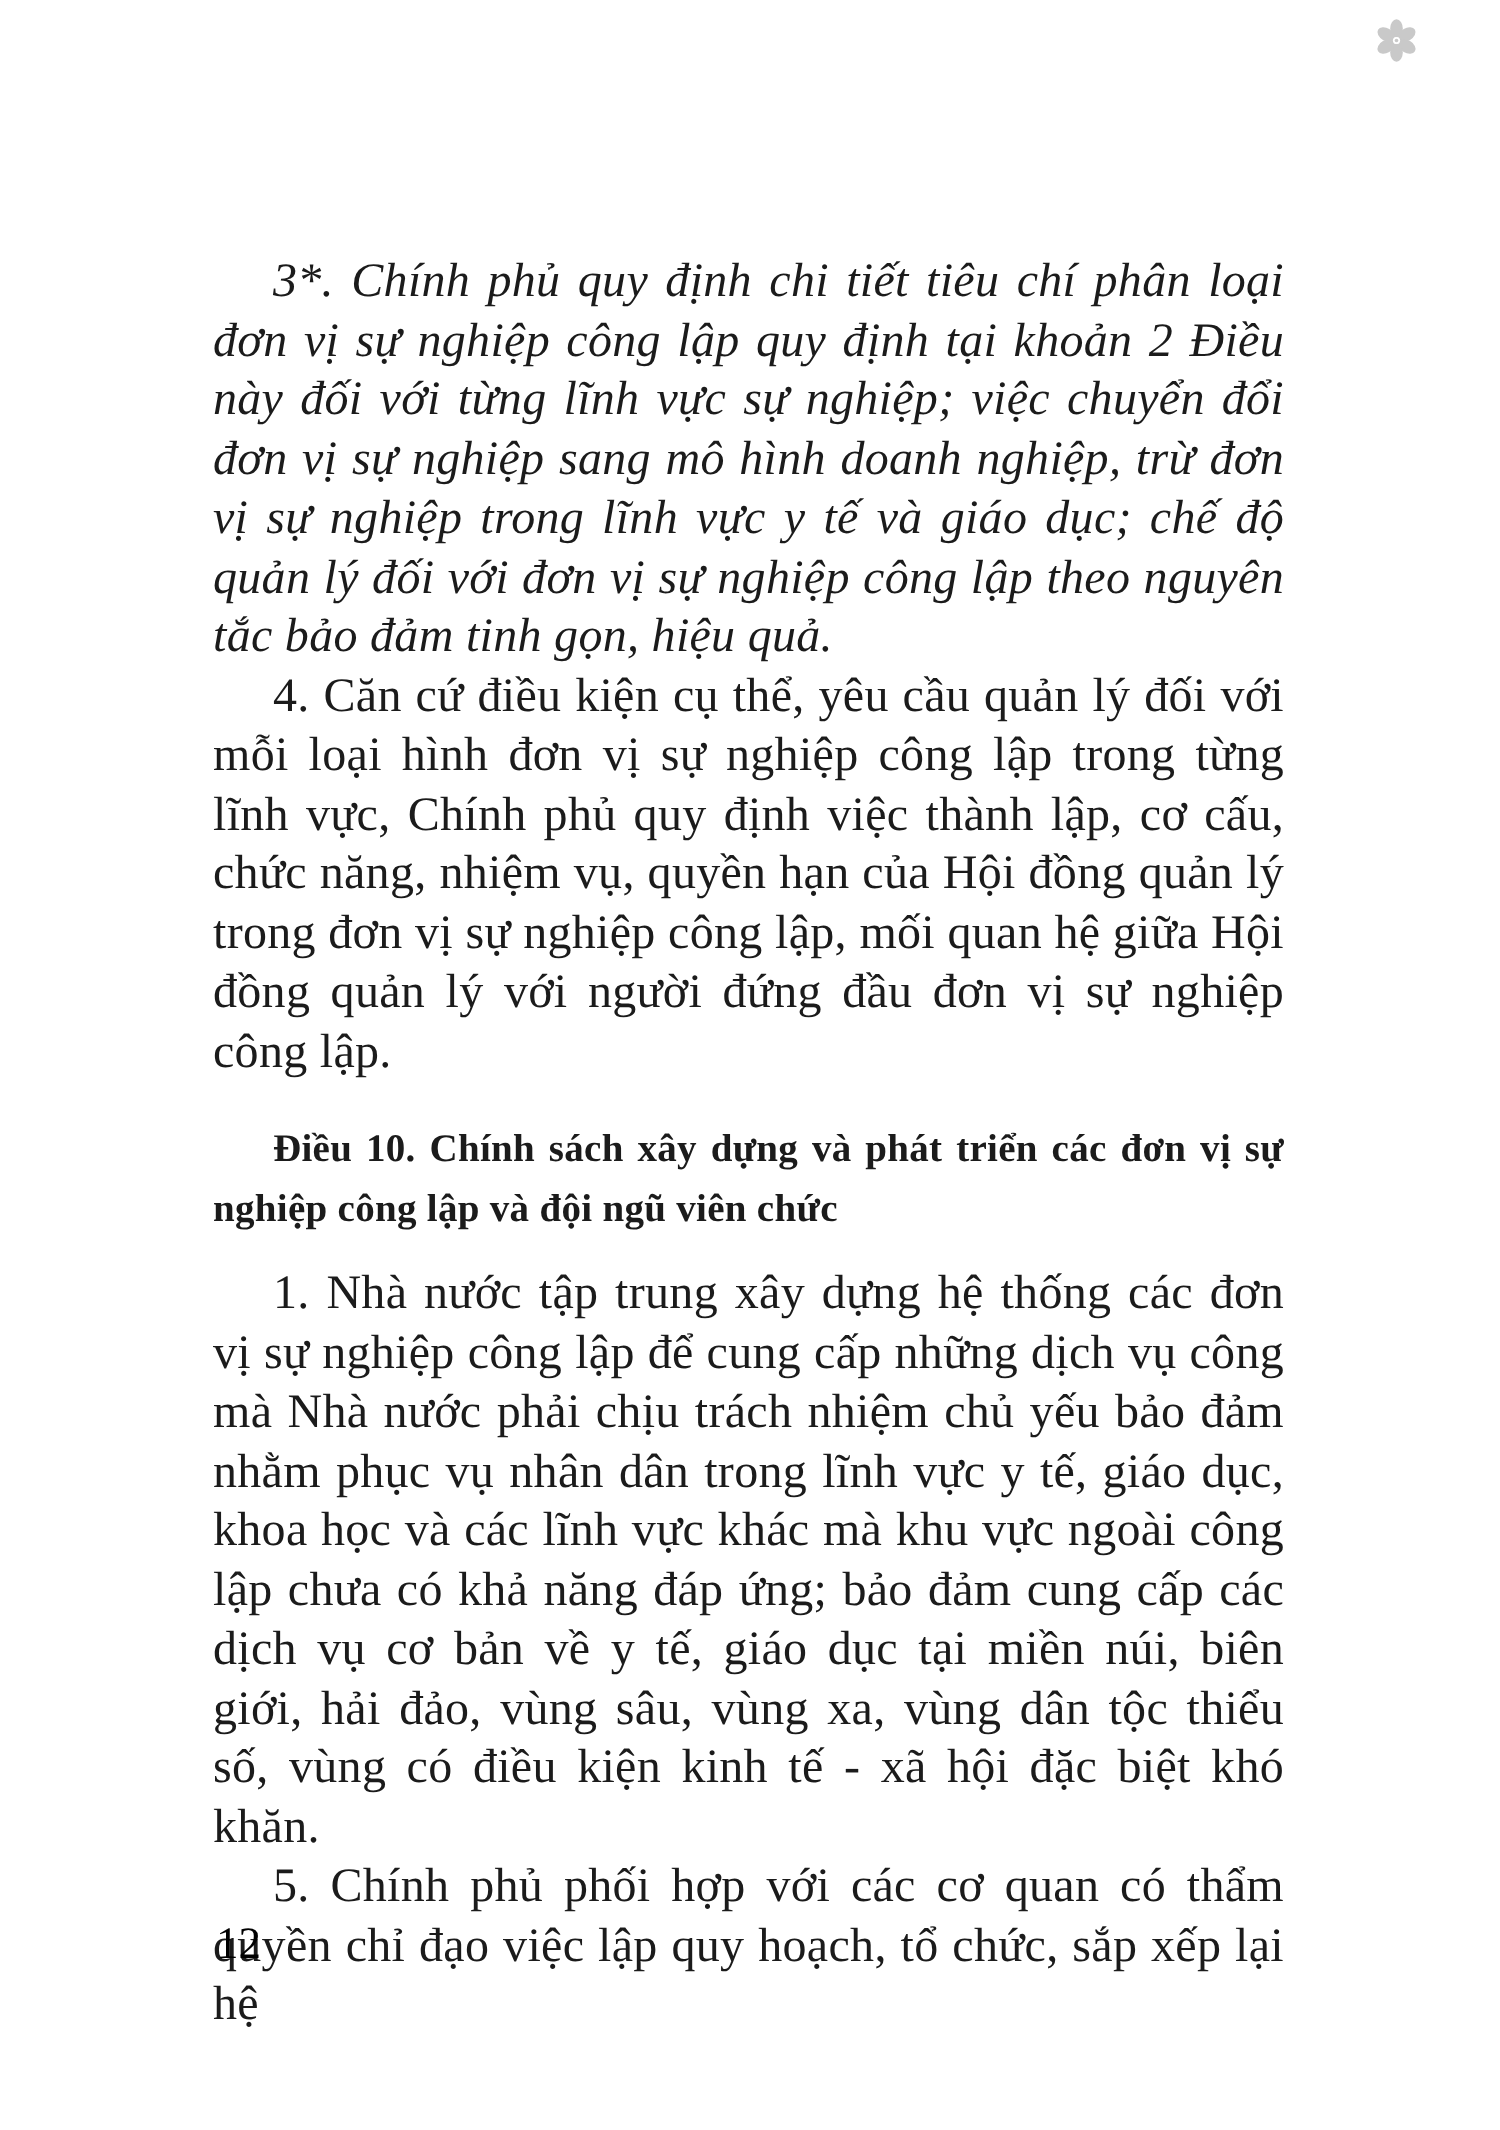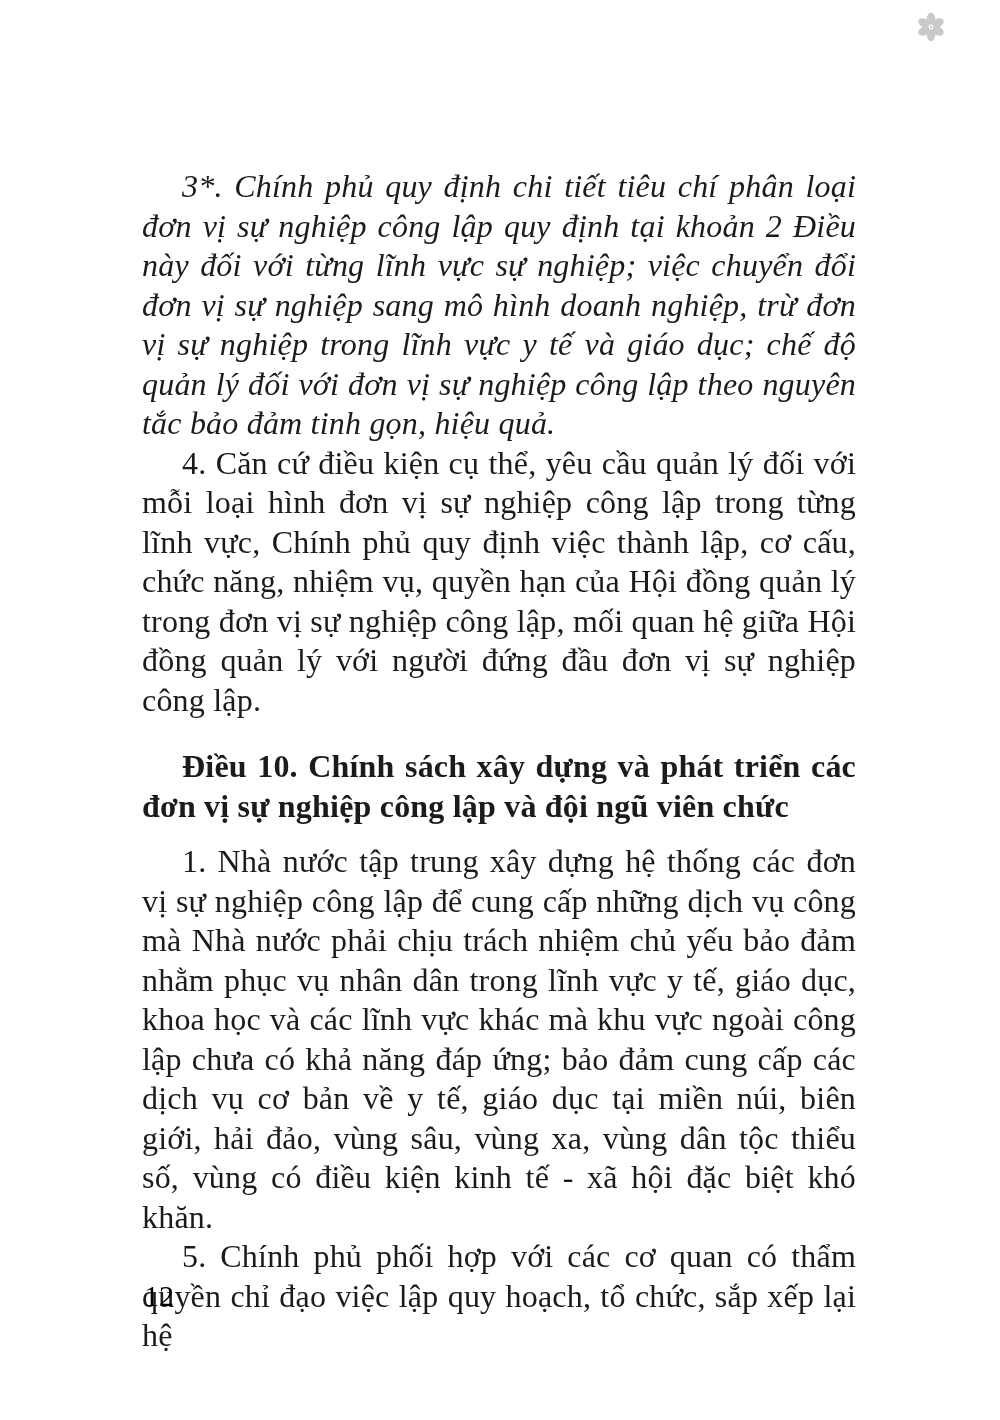--- a/index.html
+++ b/index.html
@@ -38,21 +38,21 @@
     letter-spacing: 0.2px;
   }
   .para.italic {
     font-style: italic;
   }
   .para.continued {
     text-align-last: justify;
   }
   .article-heading {
     margin: 26px 0 16px 0;
-    font-size: 32px;
+    font-size: 26px;
     font-weight: bold;
     line-height: 40px;
     text-align: justify;
     text-indent: 40px;
     letter-spacing: 0.2px;
   }
   .page-number {
     position: absolute;
     left: 144px;
     top: 1262px;

